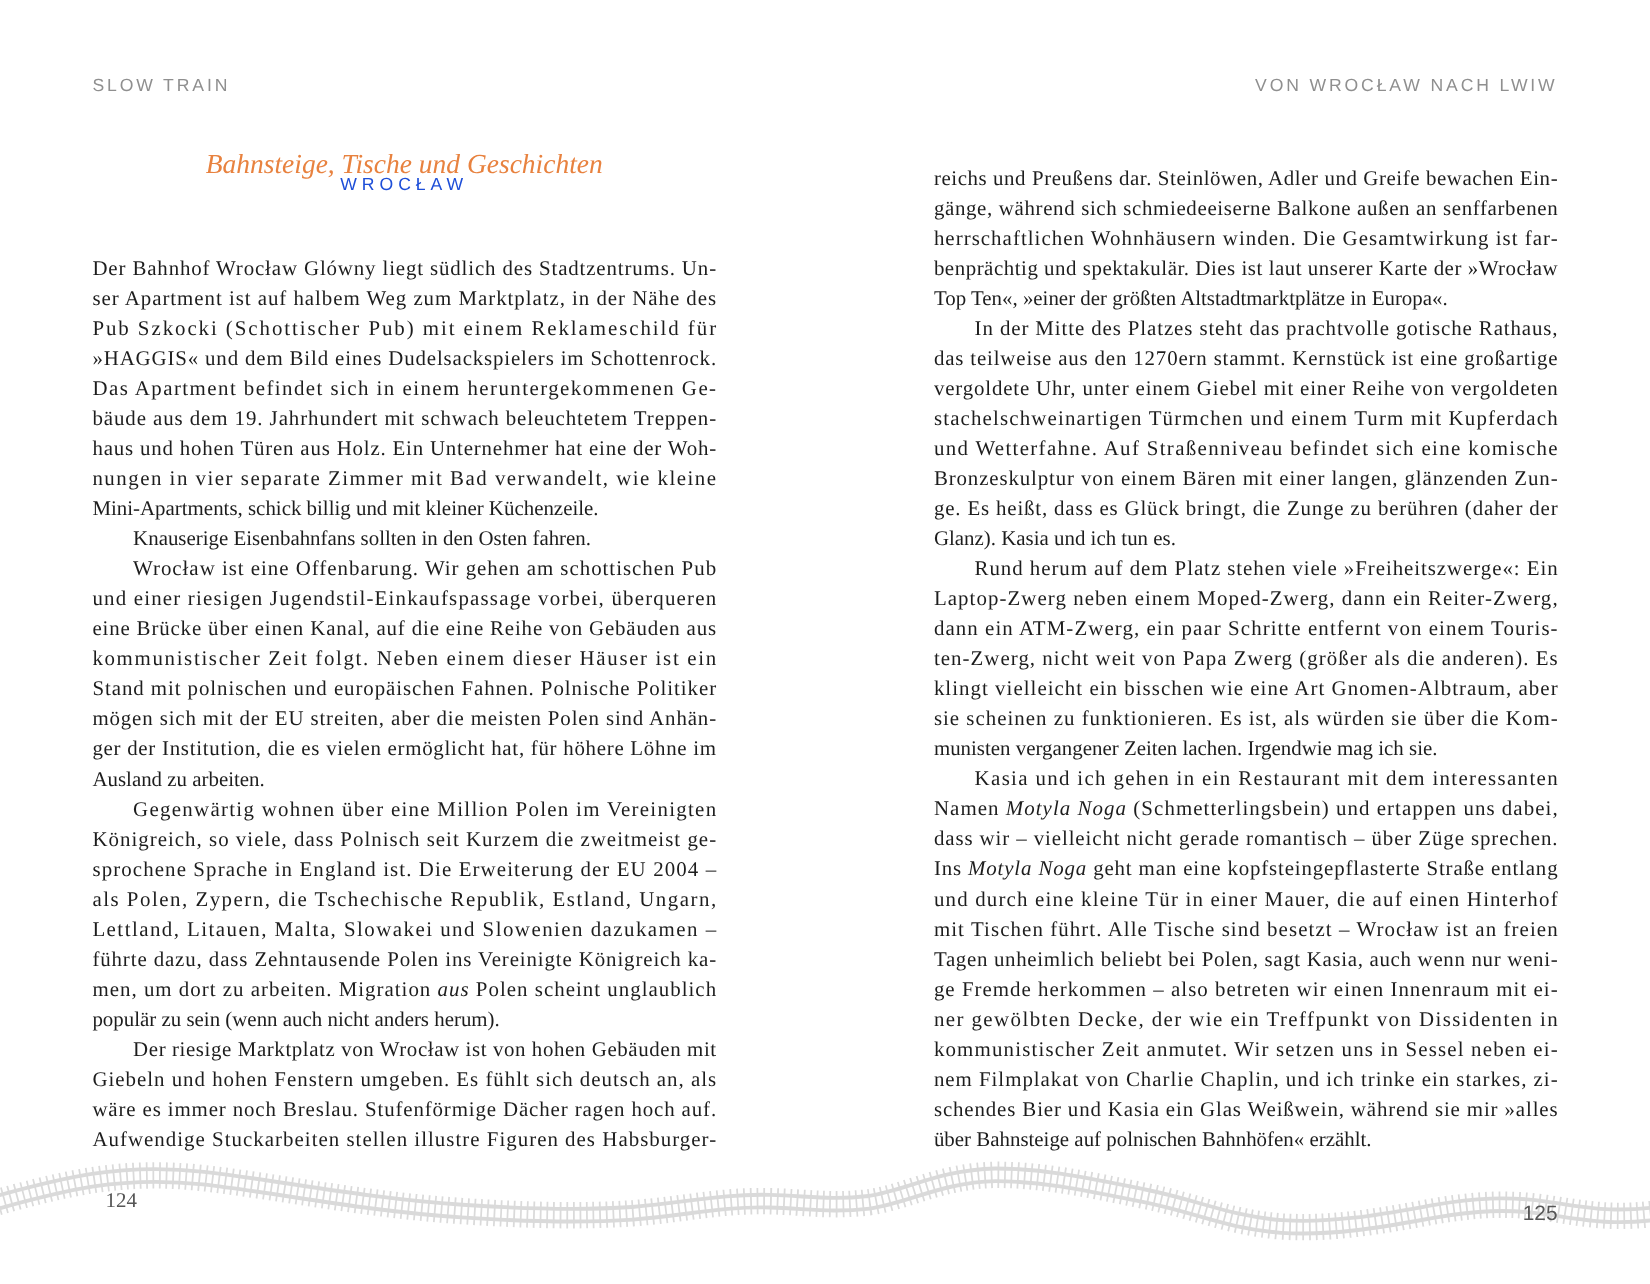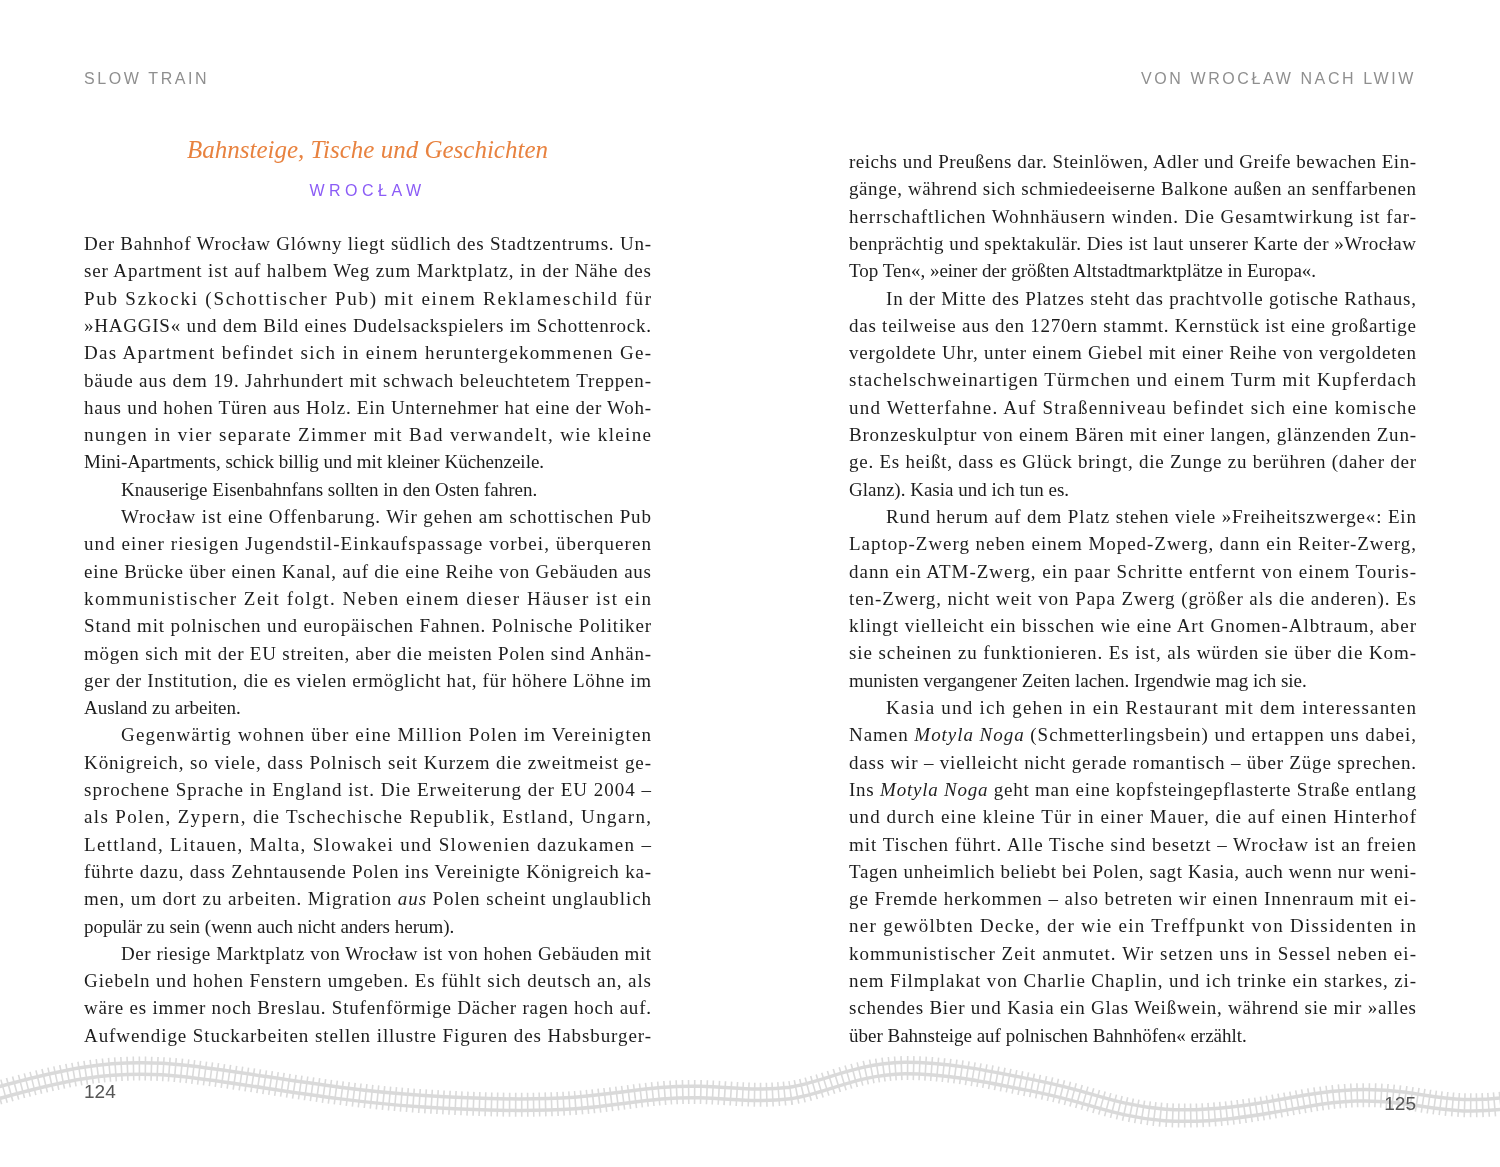--- a/index.html
+++ b/index.html
@@ -4,27 +4,27 @@
 <style>
   html,body{margin:0;padding:0;background:#ffffff;}
   .spread{position:relative;width:1500px;height:1167px;background:#ffffff;overflow:hidden;
           font-family:"Liberation Serif", serif;}
   .running-head{position:absolute;top:70px;font-family:"Liberation Sans", sans-serif;
           font-size:16px;letter-spacing:2.6px;color:#8f8f8f;}
   .running-head.left{left:84px;}
   .running-head.right{right:84px;text-align:center;}
   .chapter-title{position:absolute;left:84px;top:136px;width:567px;text-align:center;
           font-family:"Liberation Serif", serif;font-style:italic;font-size:25px;color:#e8823f;}
-  .chapter-subtitle{position:absolute;left:84px;top:182px;width:567px;text-align:center;
-          font-family:"Liberation Sans", sans-serif;font-size:16px;letter-spacing:4.5px;color:#8b5cf6;}
+  .chapter-subtitle{position:absolute;left:84px;top:160px;width:567px;text-align:center;
+          font-family:"Liberation Sans", sans-serif;font-size:16px;letter-spacing:4.5px;color:#1d4ed8;}
   .body-svg{position:absolute;overflow:visible;}
   .body-svg text{font-family:"Liberation Serif", serif;font-size:19px;fill:#1d1d1d;}
   .page-number{position:absolute;top:1081px;font-family:"Liberation Sans", sans-serif;
           font-size:19px;color:#565656;}
-  .page-number.left{left:84px;}
+  .page-number.left{left:96px;font-family:Liberation Serif, serif;}
   .page-number.right{right:84px;text-align:right;margin-top:12px;}
   .track-svg{position:absolute;left:0;top:1035px;}
   .track-ties{fill:none;stroke-width:24;stroke-dasharray:1.6 4.4;}
   .track-rail-outer{fill:none;stroke-width:15;}
   .track-rail-inner{fill:none;stroke:#ffffff;stroke-width:8;}
 </style>
 </head>
 <body>
 
 <div class="spread">

